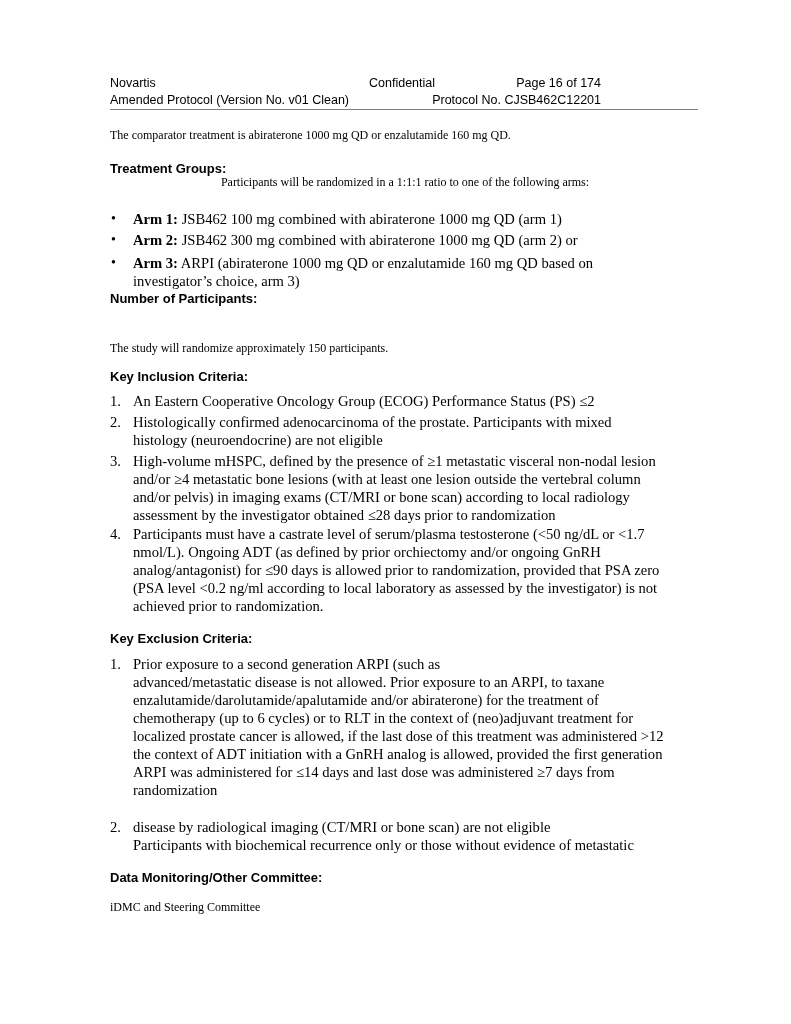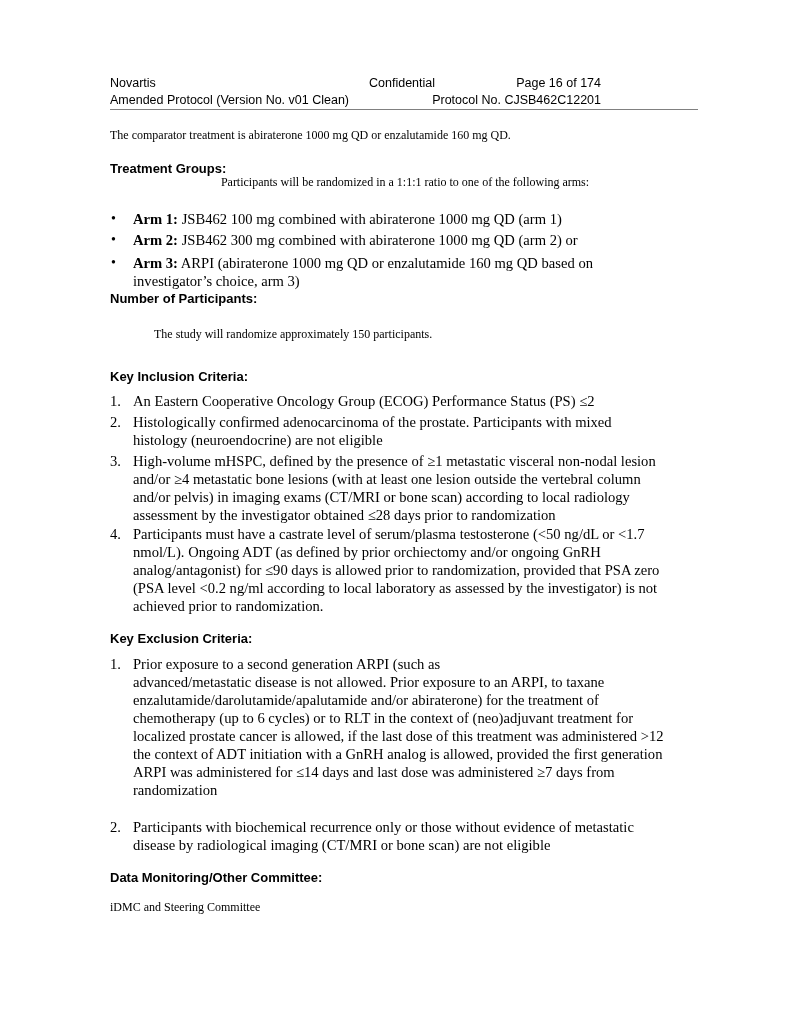--- a/index.html
+++ b/index.html
@@ -47,21 +47,21 @@
   </div>
   <div class="li" style="top:254px;">
     <span class="marker bullet">•</span>
     <div class="body">
       <span class="ln"><b>Arm 3:</b> <span>ARPI (abiraterone 1000 mg QD or enzalutamide 160 mg QD based on</span></span>
       <span class="ln">investigator’s choice, arm 3)</span>
     </div>
   </div>
 
   <div class="h" style="top:290px;">Number of Participants:</div>
-  <div class="p" style="top:325px;margin-left:44px;">The study will randomize approximately 150 participants.</div>
+  <div class="p" style="top:339px;">The study will randomize approximately 150 participants.</div>
 
   <div class="h" style="top:368px;">Key Inclusion Criteria:</div>
 
   <div class="li" style="top:392px;">
     <span class="marker">1.</span>
     <div class="body">
       <span class="ln">An Eastern Cooperative Oncology Group (ECOG) Performance Status (PS) ≤2</span>
     </div>
   </div>
   <div class="li" style="top:413px;">
@@ -102,21 +102,21 @@
       <span class="ln">chemotherapy (up to 6 cycles) or to RLT in the context of (neo)adjuvant treatment for</span>
       <span class="ln">localized prostate cancer is allowed, if the last dose of this treatment was administered &gt;12</span>
       <span class="ln">the context of ADT initiation with a GnRH analog is allowed, provided the first generation</span>
       <span class="ln">ARPI was administered for ≤14 days and last dose was administered ≥7 days from</span>
       <span class="ln">randomization</span>
     </div>
   </div>
   <div class="li" style="top:818px;">
     <span class="marker">2.</span>
     <div class="body">
+      <span class="ln">disease by radiological imaging (CT/MRI or bone scan) are not eligible</span>
       <span class="ln">Participants with biochemical recurrence only or those without evidence of metastatic</span>
-      <span class="ln">disease by radiological imaging (CT/MRI or bone scan) are not eligible</span>
     </div>
   </div>
 
   <div class="h" style="top:869px;">Data Monitoring/Other Committee:</div>
   <div class="p" style="top:898px;">iDMC and Steering Committee</div>
 
 </div>
 
 </body></html>

